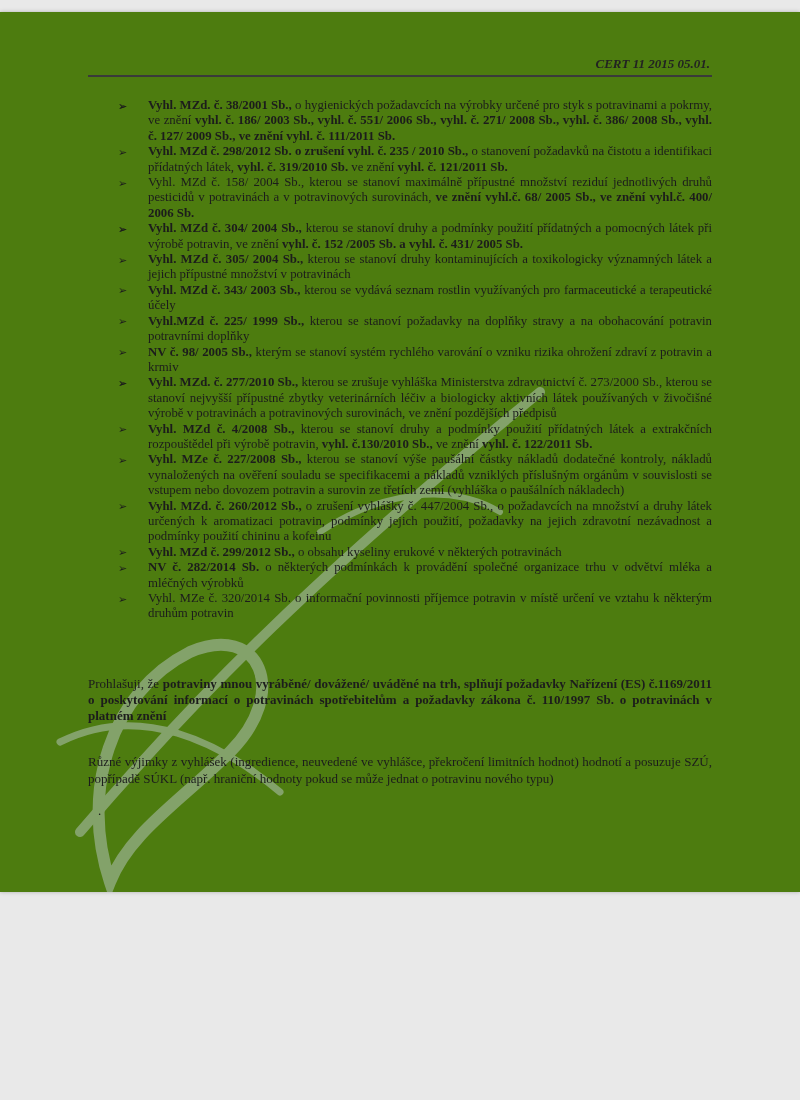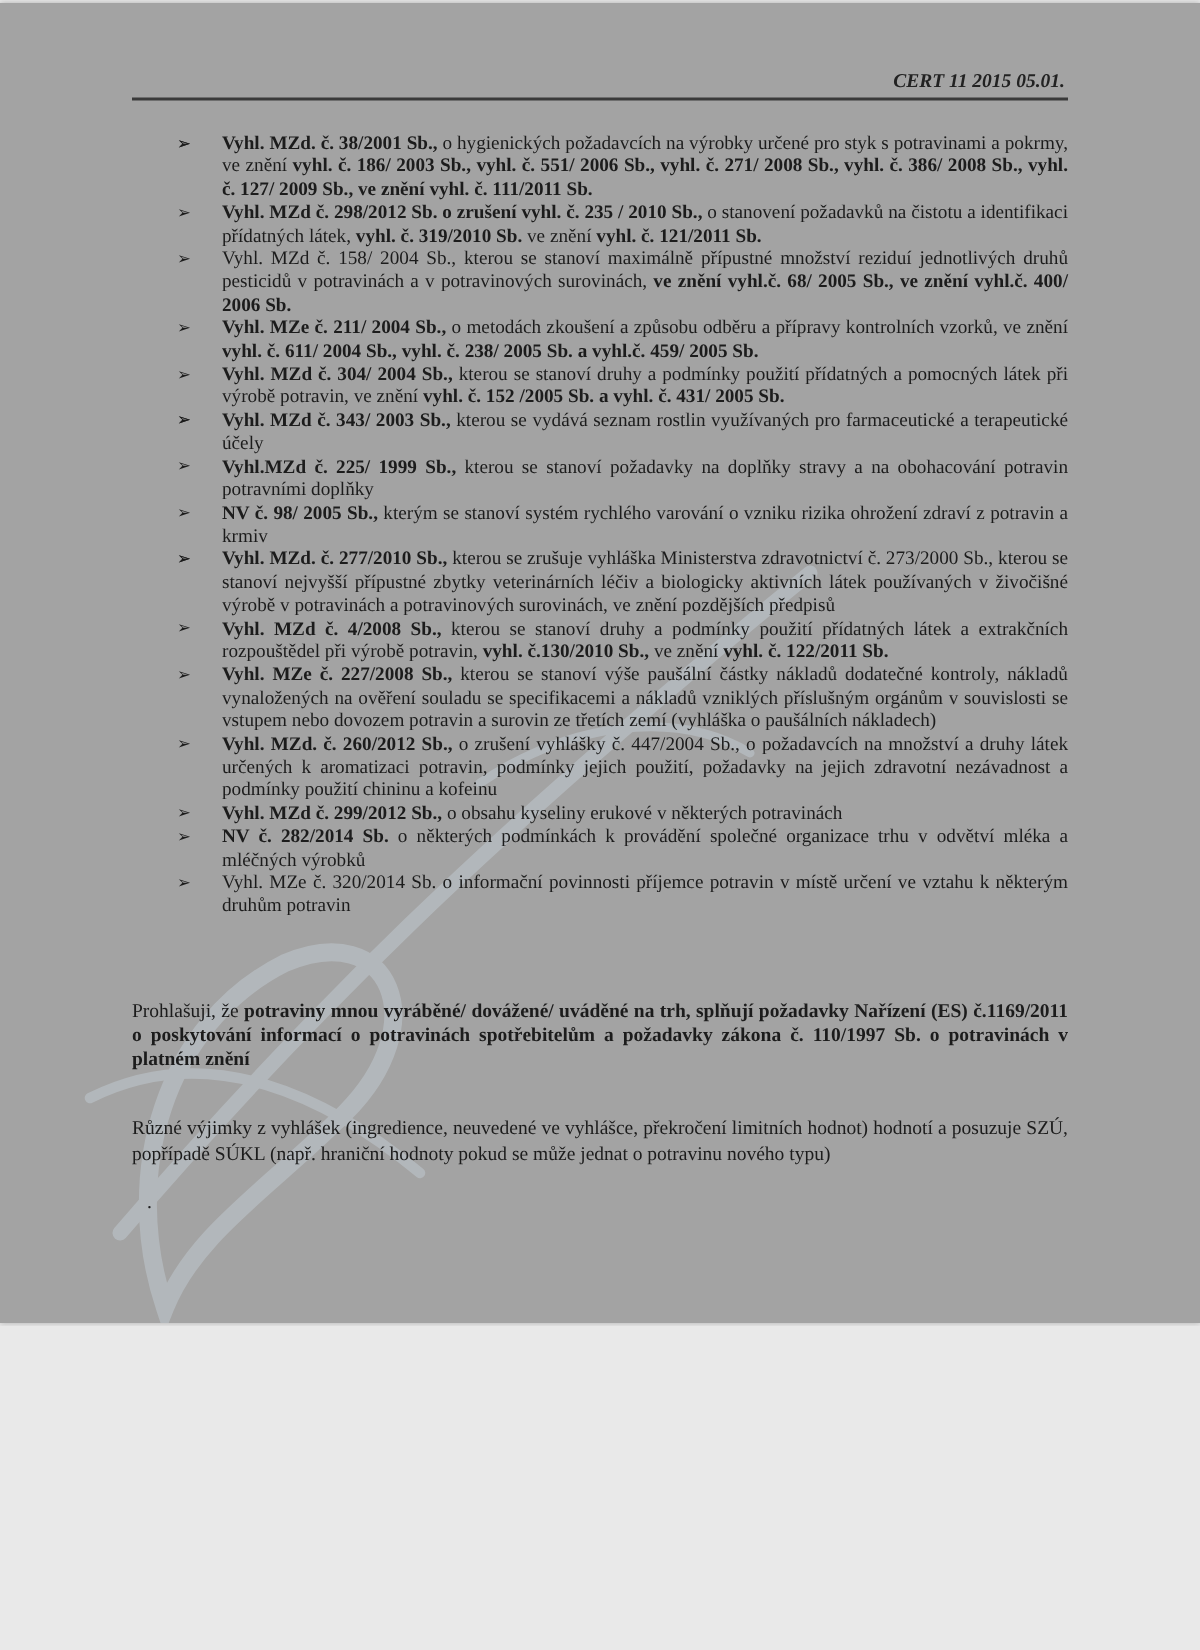--- a/index.html
+++ b/index.html
@@ -5,22 +5,22 @@
   html, body {
     margin: 0;
     padding: 0;
     background: #e9e9e9;
     font-family: "Liberation Serif", serif;
   }
   .page {
     position: relative;
     width: 800px;
     height: 880px;
-    margin: 2px auto;
-    background: #a3a3a3;
+    margin: 12px auto;
+    background: #4d7c0f;
     color: #1c1c1c;
     overflow: hidden;
     box-shadow: 0 0 4px rgba(0,0,0,0.25);
   }
   .watermark {
     position: absolute;
     left: 20px;
     top: 260px;
     width: 560px;
     height: 640px;
@@ -113,23 +113,23 @@
 
   <div class="header-title">CERT 11 2015 05.01.</div>
   <div class="header-rule"></div>
 
   <div class="content">
     <div class="reg-list">
         <div class="list-item"><span class="bullet">➢</span></div>
         <div class="list-item"><span class="bullet">➢</span><span><span style="font-weight: 700;">Vyhl. MZd. č. 38/2001 Sb.,</span><span> o hygienických požadavcích na výrobky určené pro styk s potravinami a pokrmy, ve znění </span><span style="font-weight: 700;">vyhl. č. 186/ 2003 Sb., vyhl. č. 551/ 2006 Sb., vyhl. č. 271/ 2008 Sb., vyhl. č. 386/ 2008 Sb., vyhl. č. 127/ 2009 Sb., ve znění vyhl. č. 111/2011 Sb.</span></span></div>
         <div class="list-item"><span class="bullet">➢</span><span><span style="font-weight: 700;">Vyhl. MZd č. 298/2012 Sb. o zrušení vyhl. č. 235 / 2010 Sb.,</span><span> o stanovení požadavků na čistotu a identifikaci přídatných látek, </span><span style="font-weight: 700;">vyhl. č. 319/2010 Sb.</span><span> ve znění </span><span style="font-weight: 700;">vyhl. č. 121/2011 Sb.</span></span></div>
         <div class="list-item"><span class="bullet">➢</span><span><span style="font-weight: 400;">Vyhl. MZd č. 158/ 2004 Sb.,</span><span> kterou se stanoví maximálně přípustné množství reziduí jednotlivých druhů pesticidů v potravinách a v potravinových surovinách, </span><span style="font-weight: 700;">ve znění vyhl.č. 68/ 2005 Sb., ve znění vyhl.č. 400/ 2006 Sb.</span></span></div>
-        <div class="list-item"><span class="bullet">➢</span><span><span style="font-weight: 700;">Vyhl. MZe č. 211/ 2004 Sb.,</span><span> o metodách zkoušení a způsobu odběru a přípravy kontrolních vzorků, ve znění </span><span style="font-weight: 700;">vyhl. č. 611/ 2004 Sb., vyhl. č. 238/ 2005 Sb. a vyhl.č. 459/ 2005 Sb.</span></span></div>
+        <div class="list-item"><span class="bullet">➢</span></div>
         <div class="list-item"><span class="bullet">➢</span><span><span style="font-weight: 700;">Vyhl. MZd č. 304/ 2004 Sb.,</span><span> kterou se stanoví druhy a podmínky použití přídatných a pomocných látek při výrobě potravin, ve znění </span><span style="font-weight: 700;">vyhl. č. 152 /2005 Sb. a vyhl. č. 431/ 2005 Sb.</span></span></div>
-        <div class="list-item"><span class="bullet">➢</span></div>
+        <div class="list-item"><span class="bullet">➢</span><span><span style="font-weight: 700;">Vyhl. MZd č. 305/ 2004 Sb.,</span><span> kterou se stanoví druhy kontaminujících a toxikologicky významných látek a jejich přípustné množství v potravinách</span></span></div>
         <div class="list-item"><span class="bullet">➢</span><span><span style="font-weight: 700;">Vyhl. MZd č. 343/ 2003 Sb.,</span><span> kterou se vydává seznam rostlin využívaných pro farmaceutické a terapeutické účely</span></span></div>
         <div class="list-item"><span class="bullet">➢</span><span><span style="font-weight: 700;">Vyhl.MZd č. 225/ 1999 Sb.,</span><span> kterou se stanoví požadavky na doplňky stravy a na obohacování potravin potravními doplňky</span></span></div>
         <div class="list-item"><span class="bullet">➢</span><span><span style="font-weight: 700;">NV č. 98/ 2005 Sb.,</span><span> kterým se stanoví systém rychlého varování o vzniku rizika ohrožení zdraví z potravin a krmiv</span></span></div>
         <div class="list-item"><span class="bullet">➢</span></div>
         <div class="list-item"><span class="bullet">➢</span><span><span style="font-weight: 700;">Vyhl. MZd. č. 277/2010 Sb.,</span><span> kterou se zrušuje vyhláška Ministerstva zdravotnictví č. 273/2000 Sb., kterou se stanoví nejvyšší přípustné zbytky veterinárních léčiv a biologicky aktivních látek používaných v živočišné výrobě v potravinách a potravinových surovinách, ve znění pozdějších předpisů</span></span></div>
         <div class="list-item"><span class="bullet">➢</span><span><span style="font-weight: 700;">Vyhl. MZd č. 4/2008 Sb.,</span><span> kterou se stanoví druhy a podmínky použití přídatných látek a extrakčních rozpouštědel při výrobě potravin, </span><span style="font-weight: 700;">vyhl. č.130/2010 Sb.,</span><span> ve znění </span><span style="font-weight: 700;">vyhl. č. 122/2011 Sb.</span></span></div>
         <div class="list-item"><span class="bullet">➢</span><span><span style="font-weight: 700;">Vyhl. MZe č. 227/2008 Sb.,</span><span> kterou se stanoví výše paušální částky nákladů dodatečné kontroly, nákladů vynaložených na ověření souladu se specifikacemi a nákladů vzniklých příslušným orgánům v souvislosti se vstupem nebo dovozem potravin a surovin ze třetích zemí (vyhláška o paušálních nákladech)</span></span></div>
         <div class="list-item"><span class="bullet">➢</span><span><span style="font-weight: 700;">Vyhl. MZd. č. 260/2012 Sb.,</span><span> o zrušení vyhlášky č. 447/2004 Sb., o požadavcích na množství a druhy látek určených k aromatizaci potravin, podmínky jejich použití, požadavky na jejich zdravotní nezávadnost a podmínky použití chininu a kofeinu</span></span></div>
         <div class="list-item"><span class="bullet">➢</span><span><span style="font-weight: 700;">Vyhl. MZd č. 299/2012 Sb.,</span><span> o obsahu kyseliny erukové v některých potravinách</span></span></div>
         <div class="list-item"><span class="bullet">➢</span><span><span style="font-weight: 700;">NV č. 282/2014 Sb.</span><span> o některých podmínkách k provádění společné organizace trhu v odvětví mléka a mléčných výrobků</span></span></div>

